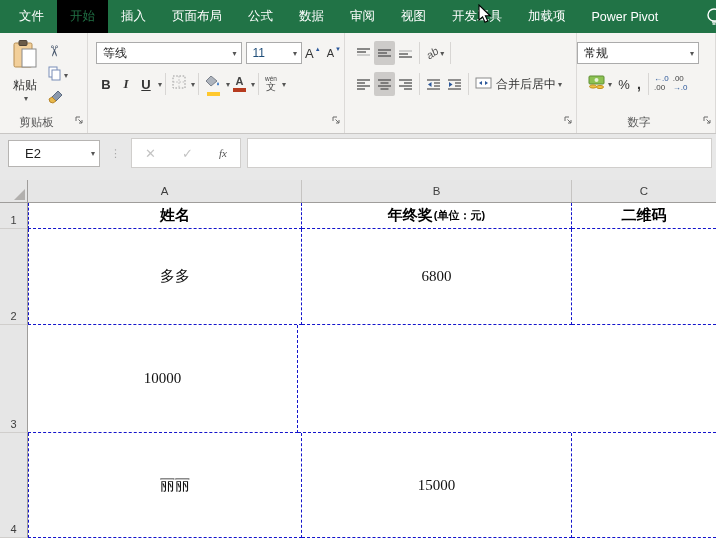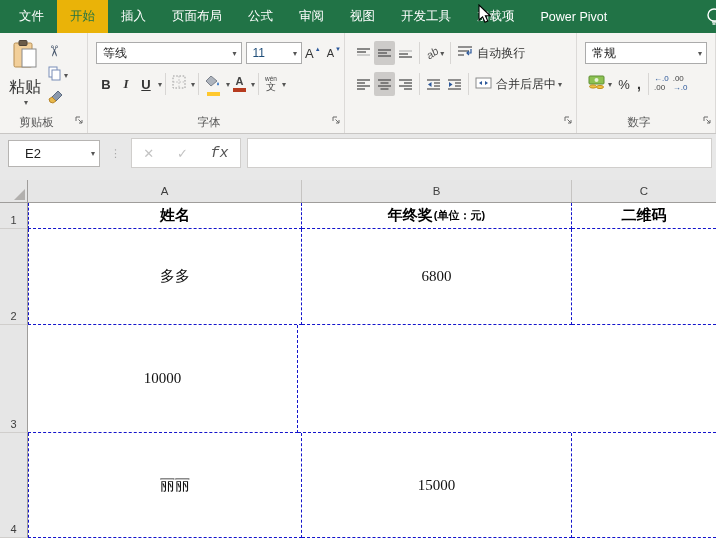--- a/index.html
+++ b/index.html
@@ -2,41 +2,41 @@
 <html><head>
 <meta charset="utf-8">
 <style>
   * { margin:0; padding:0; box-sizing:border-box; }
   html,body { width:716px; height:543px; overflow:hidden; }
   body { font-family:"Liberation Sans", sans-serif; background:#fff; position:relative; }
 
   
   .menubar { height:33px; background:#217346; display:flex; align-items:stretch; padding-left:6px; position:relative; }
   .mtab { color:#fff; font-size:12.5px; padding:0 13px; display:flex; align-items:center; cursor:default; white-space:nowrap; }
-  .mtab.active { background:#eab308; color:#217346; }
+  .mtab.active { background:#000000; color:#217346; }
   .bulb { position:absolute; right:-9px; top:6px; }
 
   
   .ribbon { height:101px; background:#f5f4f2; border-bottom:1px solid #c8c6c4; position:relative; }
   .grp { position:absolute; top:0; bottom:0; border-right:1px solid #dcdad8; }
   .grp-label { position:absolute; bottom:3px; left:0; right:14px; text-align:center; font-size:11.5px; color:#5a5a5a; }
   .launcher { position:absolute; bottom:4px; right:3px; }
   .row1 { position:absolute; top:8px; left:0; right:0; display:flex; align-items:center; height:24px; }
   .row2 { position:absolute; top:38px; left:0; right:0; display:flex; align-items:center; height:26px; }
   .rbtn { display:flex; align-items:center; justify-content:center; height:24px; padding:0 3px; border-radius:2px; color:#333; }
   .rbtn.sel { background:#cdcbc9; }
   .dd { font-size:8px; color:#555; margin-left:2px; }
   .vsep { width:1px; height:22px; background:#d8d6d4; margin:0 3px; }
   .inputbox { background:#fff; border:1px solid #ababab; height:22px; display:flex; align-items:center; font-size:12px; color:#222; padding:0 4px 0 6px; }
   .inputbox .dd { margin-left:auto; }
 
   
   .grp-clip { left:0; width:88px; }
   .paste-big { position:absolute; left:6px; top:6px; width:38px; height:84px; display:flex; flex-direction:column; align-items:center; border-radius:2px; }
-  .paste-big .lbl { font-size:16px; color:#333; margin-top:2px; }
+  .paste-big .lbl { font-size:12px; color:#333; margin-top:2px; }
   .mini-col { position:absolute; left:48px; top:8px; display:flex; flex-direction:column; gap:4px; }
   .mini { display:flex; align-items:center; height:20px; }
   .scissors { display:inline-block; transform:rotate(90deg); color:#44546a; font-size:15px; }
 
   
   .grp-font { left:88px; width:257px; }
   .fname { width:150px; margin-left:8px; }
   .fsize { width:58px; margin-left:4px; color:#1f4e79; }
   .bi { font-size:13px; font-weight:bold; width:20px; }
   .it { font-style:italic; font-family:"Liberation Serif", serif; }
@@ -48,36 +48,36 @@
   .phon .py { font-size:6.5px; }
   .phon .ch { font-size:10px; }
 
   
   .grp-align { left:345px; width:232px; }
   .albl { font-size:12px; color:#333; margin-left:4px; white-space:nowrap; }
   .ab { color:#555; font-size:11px; font-style:italic; transform:rotate(-35deg); display:inline-block; }
 
   
   .grp-num { left:577px; width:139px; }
-  .numfmt { margin-left:8px; width:122px; }
+  .numfmt { width:122px; }
   .pct { font-size:13px; color:#333; width:18px; text-align:center; }
   .comma { font-size:14px; font-weight:bold; color:#333; width:12px; text-align:center; }
   .decbtn { display:flex; flex-direction:column; line-height:1.1; font-size:8px; color:#2b579a; align-items:flex-start; padding:0 2px; }
   .decbtn span:last-child { color:#444; }
   .decbtn.dec span:first-child { color:#444; }
   .decbtn.dec span:last-child { color:#2b579a; }
 
   
   .fbar { height:46px; background:#e8e8e8; display:flex; align-items:center; padding:0 4px 8px 8px; }
   .namebox { width:92px; height:27px; background:#fff; border:1px solid #b6b4b2; display:flex; align-items:center; font-size:13px; color:#222; padding-left:16px; }
   .namebox .dd { margin-left:auto; margin-right:4px; }
   .fdots { color:#a8a8a8; font-size:11px; margin:0 10px; letter-spacing:0; }
   .fbtns { width:110px; height:30px; background:#fff; border:1px solid #d0cecc; display:flex; align-items:center; justify-content:space-around; }
   .gray-glyph { color:#c3c3c3; font-size:13px; }
-  .fx { font-family:Liberation Mono, monospace; font-style:italic; font-size:15px; color:#555; }
+  .fx { font-family:Liberation Serif, serif; font-style:italic; font-size:11px; color:#555; }
   .finput { flex:1; height:30px; background:#fff; border:1px solid #d0cecc; margin-left:6px; }
 
   
   .sheet { height:363px; background:#fff; }
   .hdr-row { display:flex; height:23px; background:#e6e6e6; border-bottom:1px solid #9f9d9b; }
   .corner { width:28px; position:relative; border-right:1px solid #9f9d9b; background:#e6e6e6; }
   .corner .tri { position:absolute; right:2px; bottom:2px; width:0; height:0; border-left:11px solid transparent; border-bottom:11px solid #b2b0ae; }
   .colhdr { display:flex; align-items:center; justify-content:center; font-size:11.5px; color:#3e3e3e; border-right:1px solid #c6c4c2; }
   .colhdr.ca { width:274px; } .colhdr.cb { width:270px; } .colhdr.cc { flex:1; border-right:none; }
   .grow { display:flex; }
@@ -95,20 +95,21 @@
 </style>
 </head>
 <body>
 
 <div class="menubar">
   <div class="mtab">文件</div>
   <div class="mtab active">开始</div>
   <div class="mtab">插入</div>
   <div class="mtab">页面布局</div>
   <div class="mtab">公式</div>
+  <div class="mtab">数据</div>
   <div class="mtab">审阅</div>
   <div class="mtab">视图</div>
   <div class="mtab">开发工具</div>
   <div class="mtab">加载项</div>
   <div class="mtab">Power Pivot</div>
   <span class="bulb">
     <svg width="22" height="22" viewBox="0 0 22 22">
         <circle cx="11" cy="9" r="6" fill="none" stroke="#fff" stroke-width="1.4"></circle>
         <line x1="9" y1="16" x2="13" y2="16" stroke="#fff" stroke-width="1.4"></line>
         <line x1="9.5" y1="18" x2="12.5" y2="18" stroke="#fff" stroke-width="1.4"></line>
@@ -212,21 +213,20 @@
         <div class="colorbar" style="background:#b63b1f;"></div>
       </div>
       <span class="dd">▾</span>
       <div class="vsep"></div>
       <div class="rbtn phon">
         <span class="py">wén</span>
         <span class="ch">文</span>
       </div>
       <span class="dd">▾</span>
     </div>
-    <div class="grp-label">字体</div>
     <span class="launcher">
       <svg width="10" height="10" viewBox="0 0 10 10">
           <path d="M2 2 h4 M2 2 v4" stroke="#6a6a6a" fill="none"></path>
           <path d="M4.5 4.5 L8 8 M8 5 V8 H5" stroke="#6a6a6a" fill="none"></path>
         </svg>
     </span>
   </div>
 
   <div class="grp grp-align">
     <div class="row1" style="padding-left:8px;">
@@ -250,31 +250,20 @@
             <line x1="1" y1="7" x2="10" y2="7" stroke="#595959" stroke-width="1.4"></line>
             <line x1="1" y1="10" x2="14" y2="10" stroke="#595959" stroke-width="1.4"></line>
           </svg>
       </div>
       <div class="vsep"></div>
       <div class="rbtn">
         <span class="ab">ab</span>
         <span class="dd">▾</span>
       </div>
       <div class="vsep"></div>
-      <div class="rbtn">
-        <span>
-          <svg width="16" height="13" viewBox="0 0 16 13">
-              <line x1="1" y1="2" x2="15" y2="2" stroke="#595959" stroke-width="1.3"></line>
-              <line x1="1" y1="6" x2="12" y2="6" stroke="#595959" stroke-width="1.3"></line>
-              <line x1="1" y1="10" x2="7" y2="10" stroke="#595959" stroke-width="1.3"></line>
-              <path d="M14 4 v4 h-4 m2 -2 l-2 2 l2 2" fill="none" stroke="#2b579a" stroke-width="1.2"></path>
-            </svg>
-        </span>
-        <span class="albl">自动换行</span>
-      </div>
     </div>
     <div class="row2" style="padding-left:8px;">
       <div class="rbtn">
         <svg width="15" height="12" viewBox="0 0 15 12">
             <line x1="1" y1="2" x2="14" y2="2" stroke="#595959" stroke-width="1.4"></line>
             <line x1="1" y1="5" x2="9" y2="5" stroke="#595959" stroke-width="1.4"></line>
             <line x1="1" y1="8" x2="14" y2="8" stroke="#595959" stroke-width="1.4"></line>
             <line x1="1" y1="11" x2="9" y2="11" stroke="#595959" stroke-width="1.4"></line>
           </svg>
       </div>

